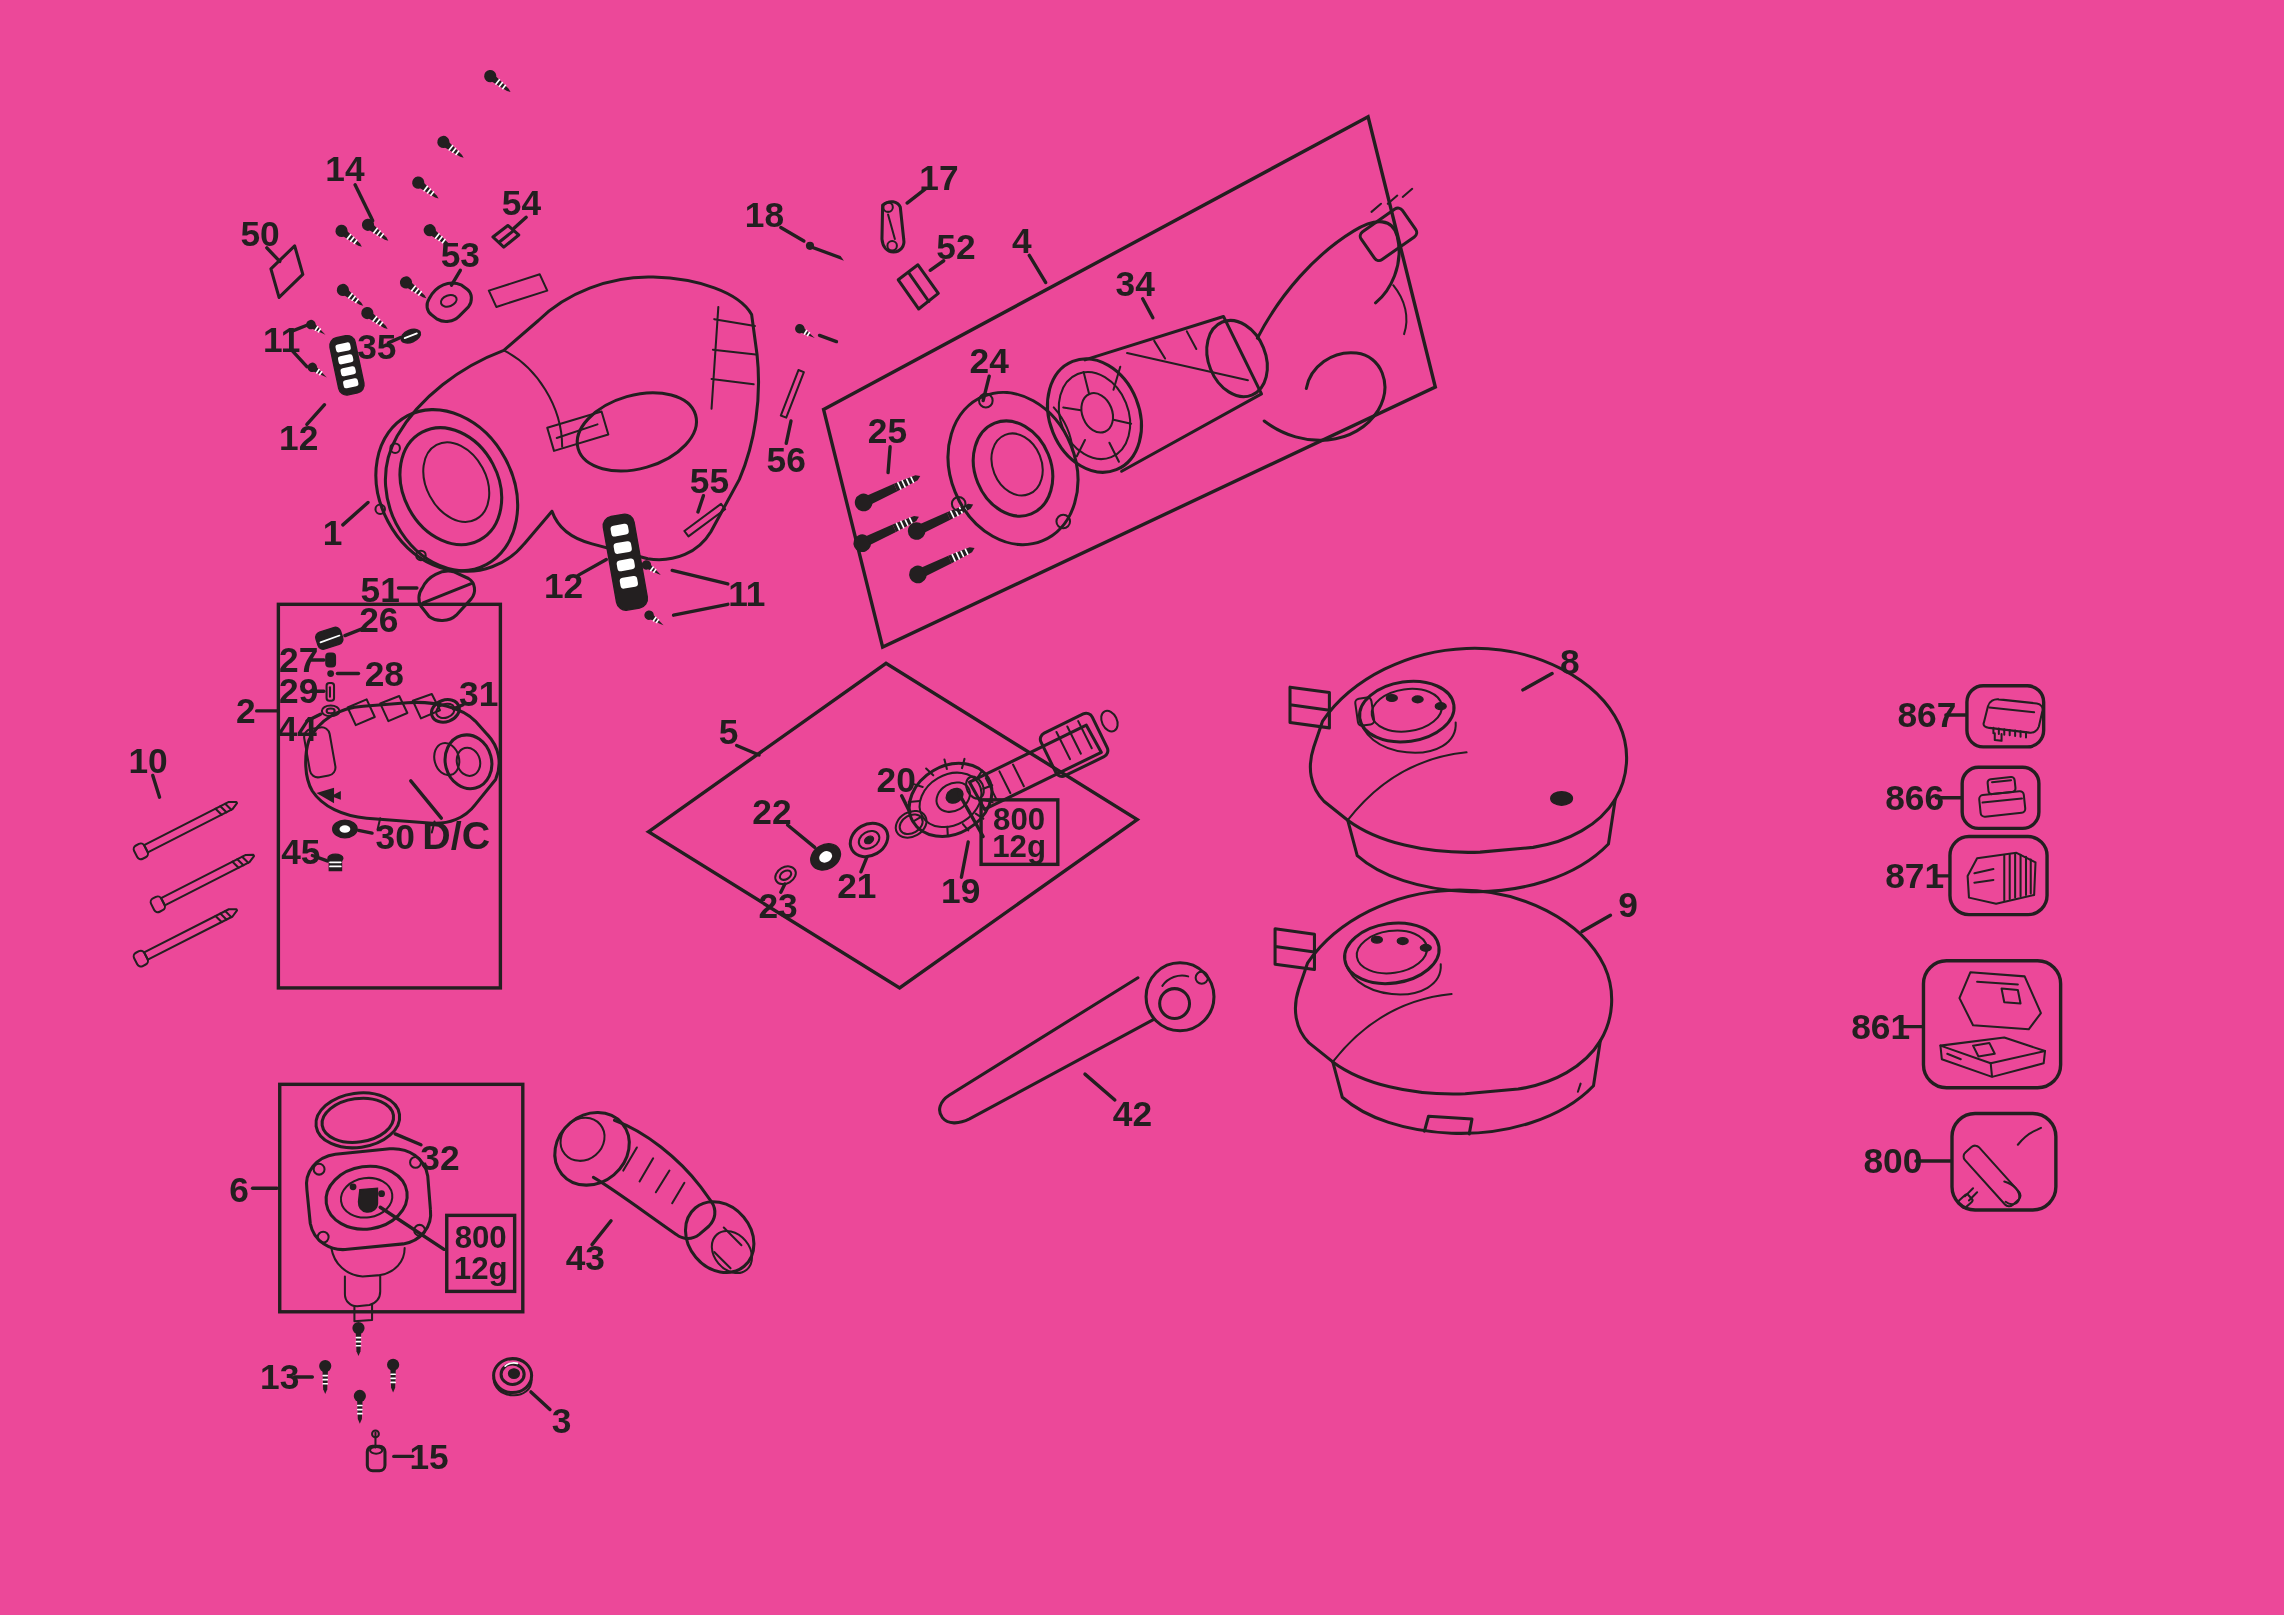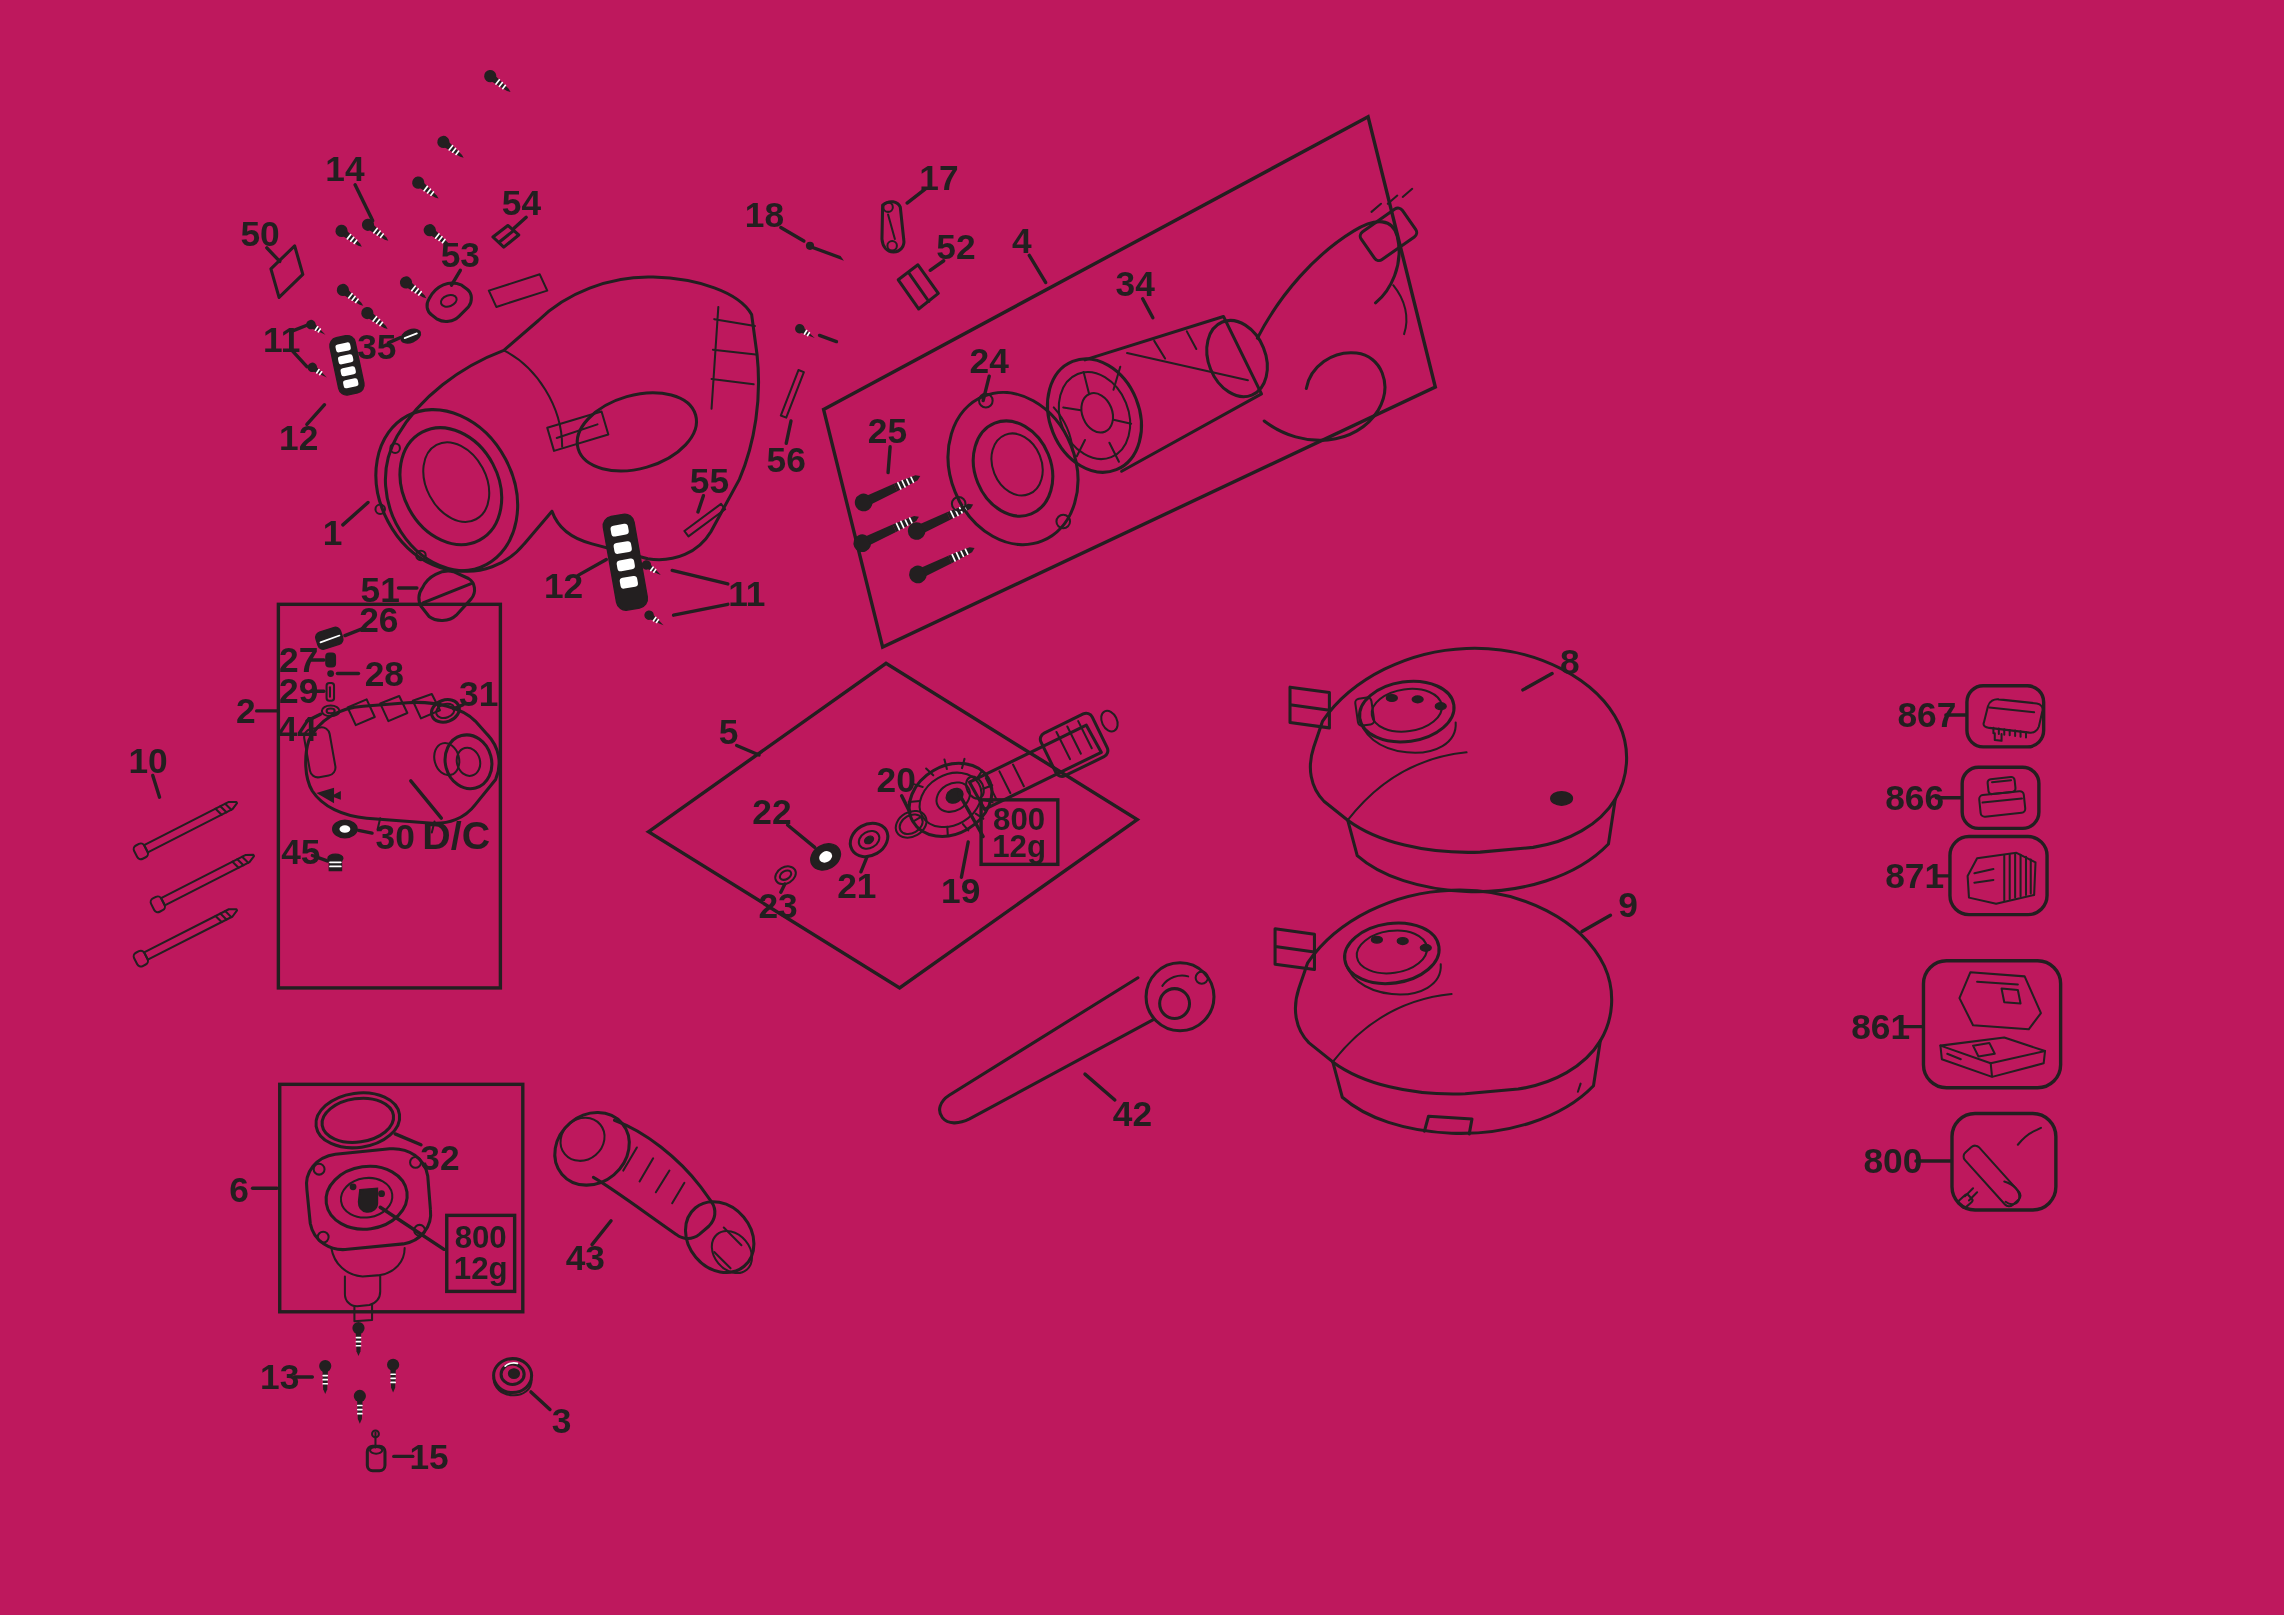--- a/index.html
+++ b/index.html
@@ -1,16 +1,16 @@
 <!DOCTYPE html>
 <html style="font-size:11px"><head>
 <meta charset="utf-8">
 <style>
   html,body{margin:0;padding:0;background:#ffffff;}
-  .page{width:2284px;height:1616px;position:relative;background:#be185d;font-family:"Liberation Sans",sans-serif;}
+  .page{width:2284px;height:1616px;position:relative;background:#ec4899;font-family:"Liberation Sans",sans-serif;}
   svg{display:block;}
   .ln{fill:none;stroke:#231f20;stroke-width:4.5;stroke-linecap:round;stroke-linejoin:round;}
   .ln2{fill:none;stroke:#231f20;stroke-width:3;stroke-linecap:round;stroke-linejoin:round;}
   .bx{fill:none;stroke:#231f20;stroke-width:5;stroke-linejoin:miter;}
   .ldr{fill:none;stroke:#231f20;stroke-width:5;stroke-linecap:round;}
   .fl{fill:#231f20;stroke:none;}
   .wt{stroke:#ffffff;stroke-width:2.5;fill:none;stroke-linecap:round;}
   .cap{fill:#231f20;stroke:#231f20;stroke-width:2;}
   text.co{font-family:"Liberation Sans",sans-serif;font-weight:700;font-size:52px;fill:#231f20;text-anchor:middle;}
   text.dc{font-size:58px;}

